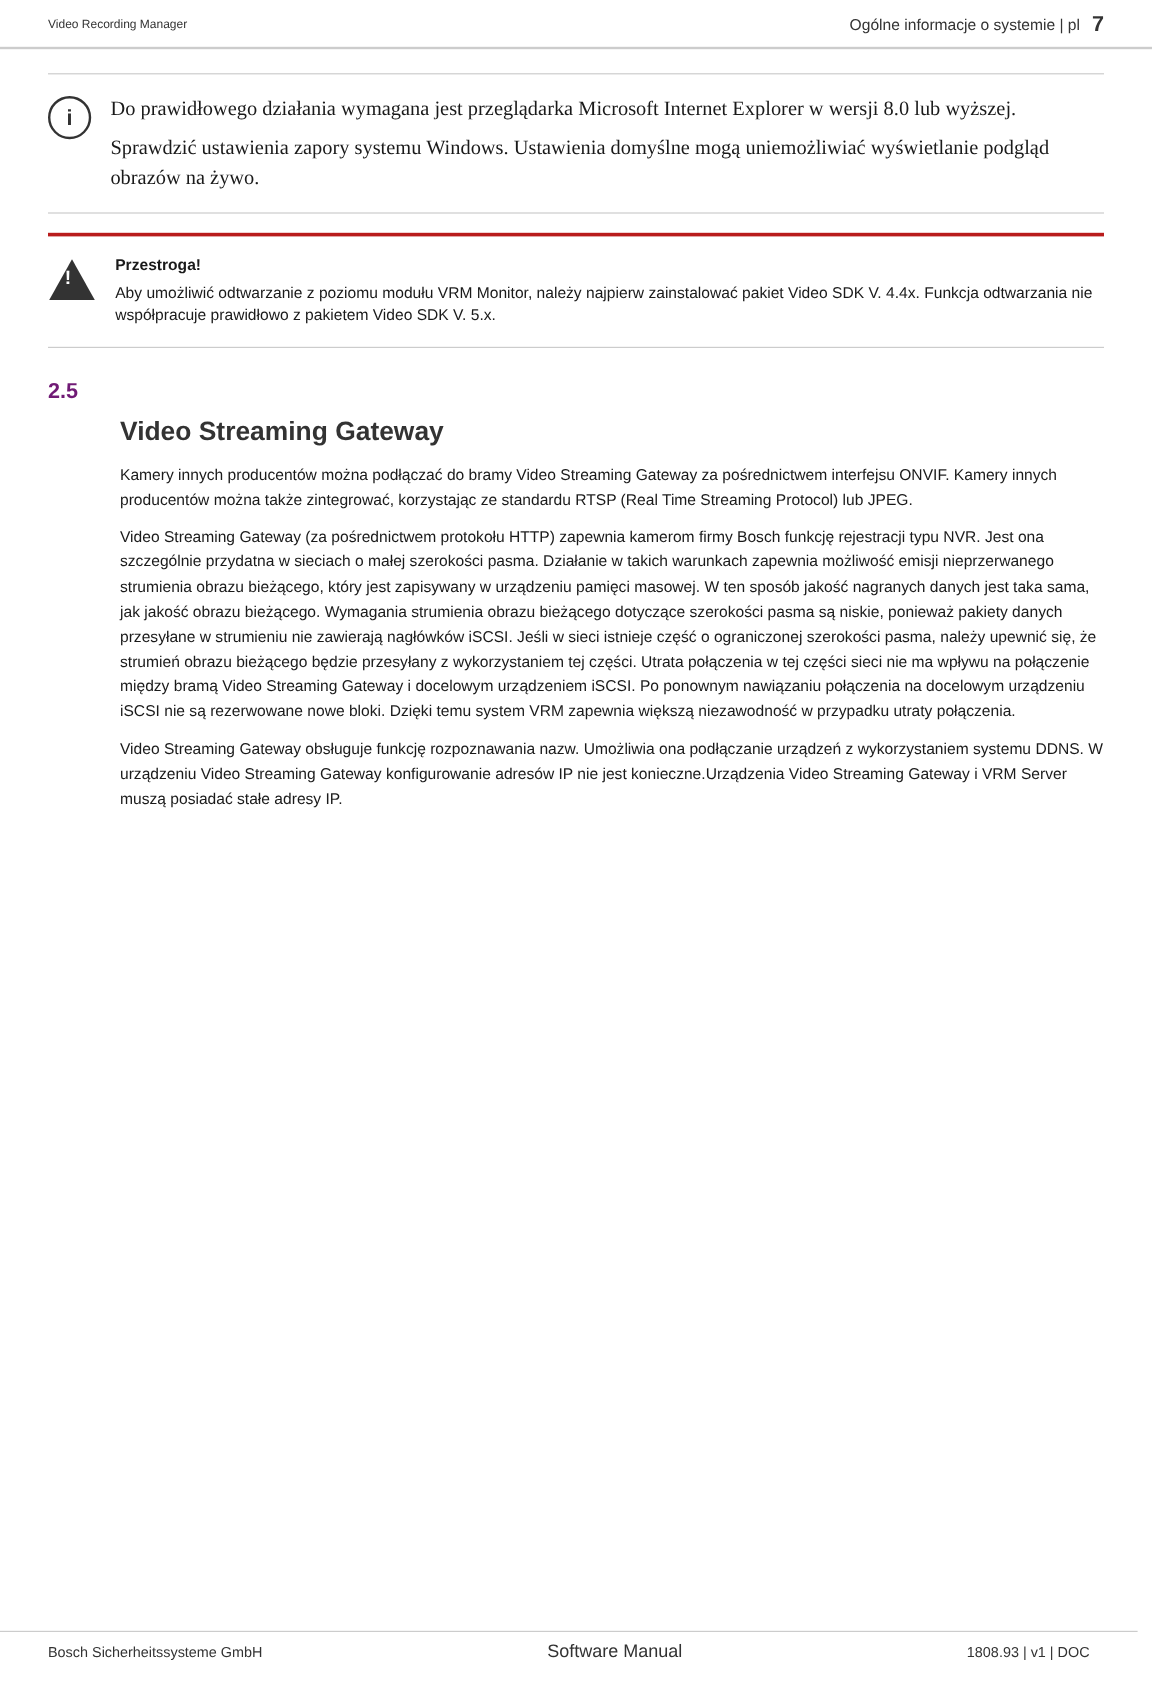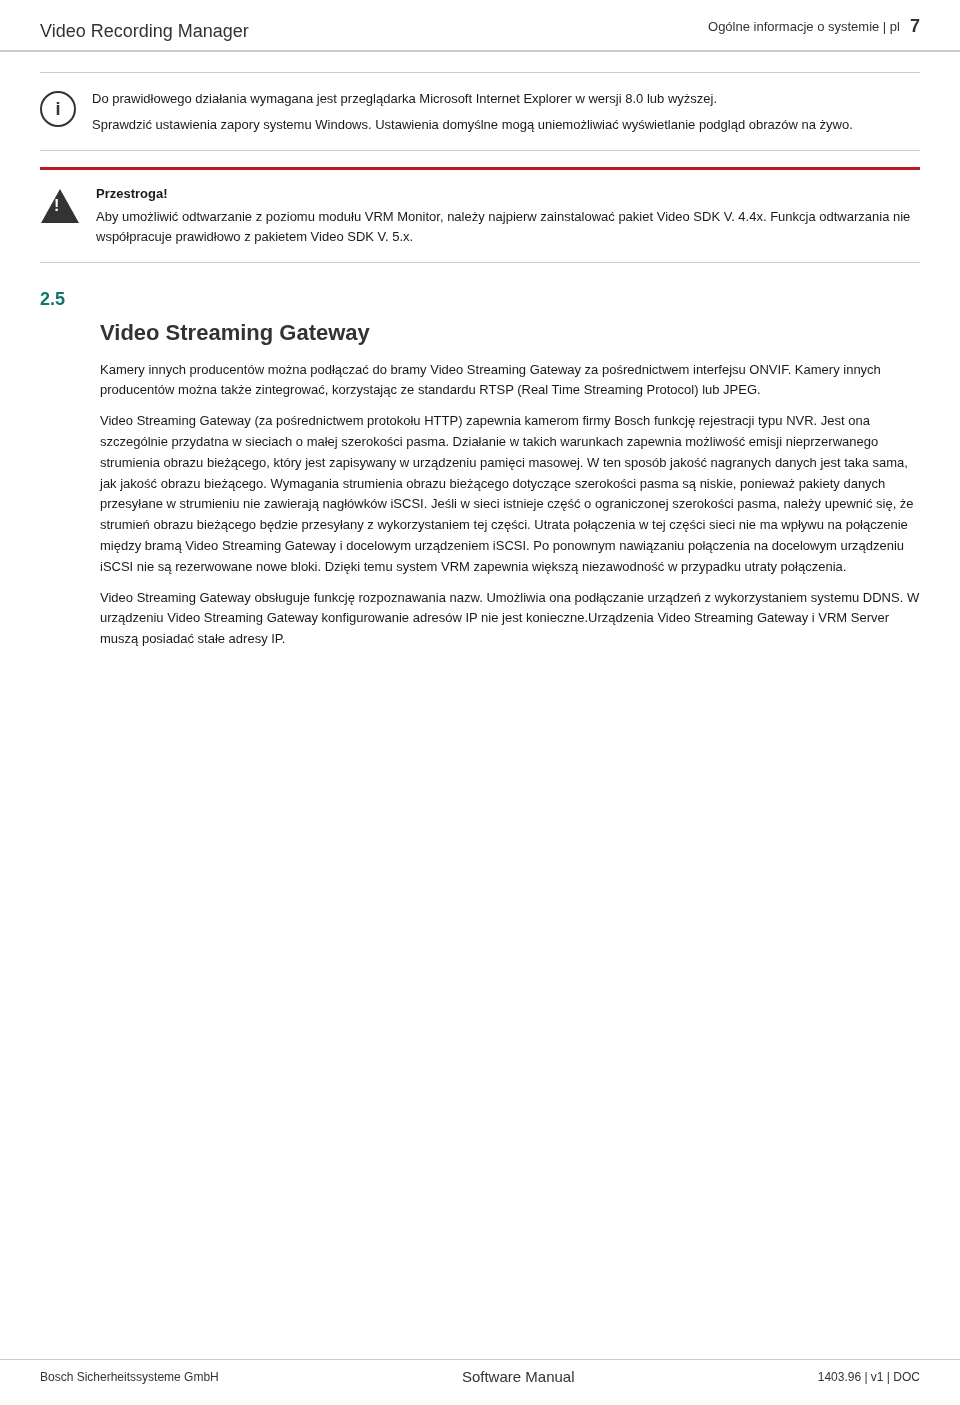--- a/index.html
+++ b/index.html
@@ -21,24 +21,23 @@
     
     .page-header {
       display: flex;
       justify-content: space-between;
       align-items: center;
       padding: 10px 40px 8px 40px;
       border-bottom: 2px solid #cccccc;
     }
 
     .header-left {
-      font-size: 18px;
+      font-size: 10px;
       color: #333;
       font-weight: normal;
-      margin-top: 11px;
     }
 
     .header-right {
       display: flex;
       align-items: center;
       gap: 10px;
       font-size: 13px;
       color: #333;
     }
 
@@ -79,21 +78,22 @@
       margin-top: 2px;
     }
 
     .note-content {
       flex: 1;
     }
 
     .note-content p {
       margin-bottom: 6px;
       line-height: 1.5;
-      font-size: 13px;
+      font-size: 17px;
+      font-family: Liberation Serif, serif;
     }
 
     .note-content p:last-child {
       margin-bottom: 0;
     }
 
     
     .warning-box {
       display: flex;
       align-items: flex-start;
@@ -151,21 +151,21 @@
     
     .section-container {
       display: flex;
       gap: 20px;
       margin-bottom: 20px;
     }
 
     .section-number {
       font-size: 18px;
       font-weight: bold;
-      color: #0f766e;
+      color: #701a75;
       min-width: 40px;
       padding-top: 2px;
     }
 
     .section-body {
       flex: 1;
       margin-top: 32px;
     }
 
     .section-title {
@@ -185,21 +185,21 @@
 
     .section-body p:last-child {
       margin-bottom: 0;
     }
 
     
     .page-footer {
       position: absolute;
       bottom: 20px;
       left: 0;
-      right: 0;
+      right: 12px;
       display: flex;
       justify-content: space-between;
       align-items: center;
       padding: 8px 40px 0 40px;
       border-top: 1px solid #cccccc;
     }
 
     .footer-left {
       font-size: 12px;
       color: #333;
@@ -254,14 +254,14 @@
       <p>Video Streaming Gateway (za pośrednictwem protokołu HTTP) zapewnia kamerom firmy Bosch funkcję rejestracji typu NVR. Jest ona szczególnie przydatna w sieciach o małej szerokości pasma. Działanie w takich warunkach zapewnia możliwość emisji nieprzerwanego strumienia obrazu bieżącego, który jest zapisywany w urządzeniu pamięci masowej. W ten sposób jakość nagranych danych jest taka sama, jak jakość obrazu bieżącego. Wymagania strumienia obrazu bieżącego dotyczące szerokości pasma są niskie, ponieważ pakiety danych przesyłane w strumieniu nie zawierają nagłówków iSCSI. Jeśli w sieci istnieje część o ograniczonej szerokości pasma, należy upewnić się, że strumień obrazu bieżącego będzie przesyłany z wykorzystaniem tej części. Utrata połączenia w tej części sieci nie ma wpływu na połączenie między bramą Video Streaming Gateway i docelowym urządzeniem iSCSI. Po ponownym nawiązaniu połączenia na docelowym urządzeniu iSCSI nie są rezerwowane nowe bloki. Dzięki temu system VRM zapewnia większą niezawodność w przypadku utraty połączenia.</p>
       <p>Video Streaming Gateway obsługuje funkcję rozpoznawania nazw. Umożliwia ona podłączanie urządzeń z wykorzystaniem systemu DDNS. W urządzeniu Video Streaming Gateway konfigurowanie adresów IP nie jest konieczne.Urządzenia Video Streaming Gateway i VRM Server muszą posiadać stałe adresy IP.</p>
     </div>
   </div>
 
 </div>
 
 <div class="page-footer">
   <span class="footer-left">Bosch Sicherheitssysteme GmbH</span>
   <span class="footer-center">Software Manual</span>
-  <span class="footer-right">1403.96 | v1 | DOC</span>
+  <span class="footer-right">1808.93 | v1 | DOC</span>
 </div>
 
 </body></html>

